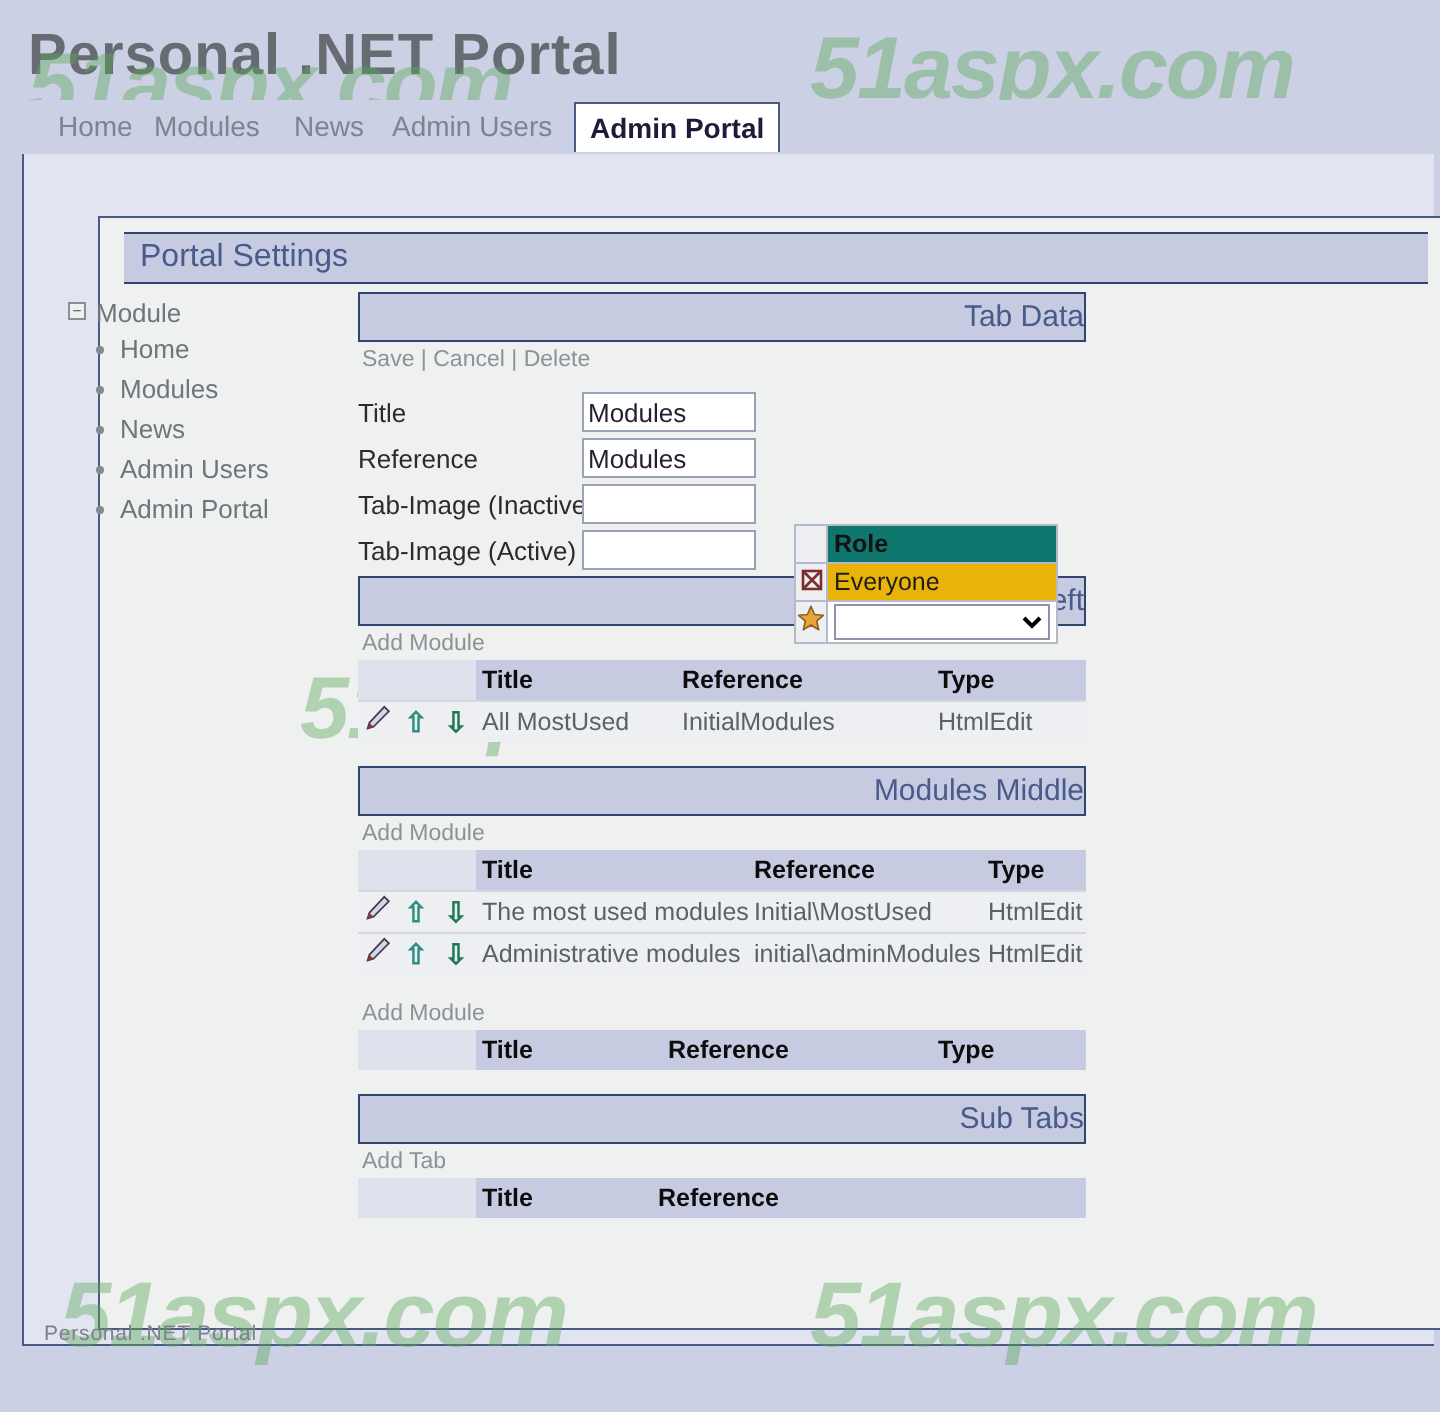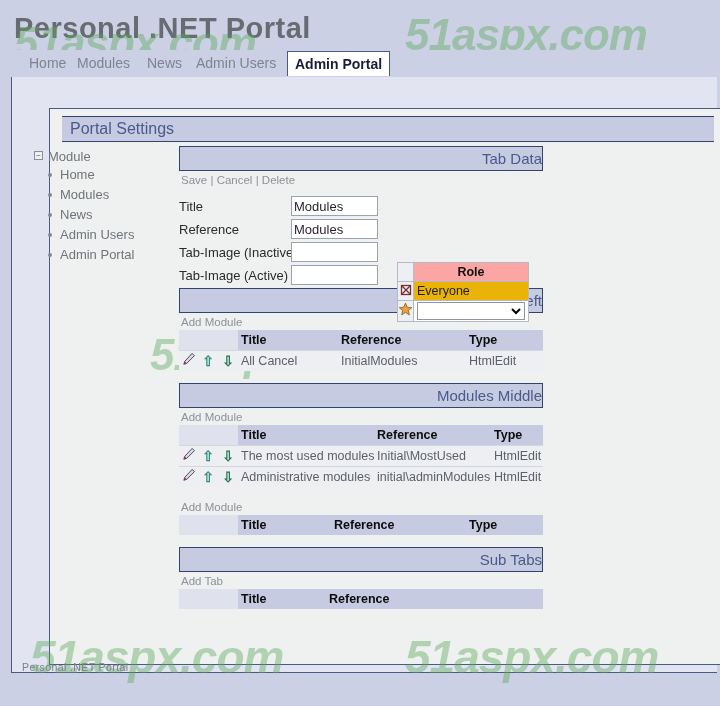--- a/index.html
+++ b/index.html
@@ -250,22 +250,22 @@
     font-size: 12.5px;
     z-index: 9;
   }
   #role-table td, #role-table th {
     border: 1px solid #b5bac6;
     padding: 1px 3px;
     height: 19px;
     box-sizing: border-box;
   }
   #role-table th {
-    background: #fca5a5;
-    text-align: center;
+    background: #0f766e;
+    text-align: left;
     font-weight: bold;
     color: #111;
     font-size: 12.5px;
   }
   #role-table .icon-cell {
     width: 19px;
     background: #eeeff3;
     text-align: center;
     padding: 0;
   }
@@ -482,21 +482,21 @@
     </tr>
     <tr>
       <td class="c-icon">
         <svg width="14" height="14" viewBox="0 0 16 16">
           <path d="M11.6 1.6 L14.2 4.2 L5.4 13.0 L2.1 14.0 L3.1 10.7 Z" fill="#dcd6e4" stroke="#3a3a58" stroke-width="1"></path>
           <path d="M2.1 14.0 L3.1 10.7 L5.4 13.0 Z" fill="#8c3a2e"></path>
         </svg>
       </td>
       <td class="c-icon"><span class="ico ico-up">⇧</span></td>
       <td class="c-icon"><span class="ico ico-down">⇩</span></td>
-      <td>All Cancel</td>
+      <td>All MostUsed</td>
       <td>InitialModules</td>
       <td>HtmlEdit</td>
     </tr>
   </tbody>
     </table>
 
   <div class="pad-block"></div>
 
   <div class="panel-bar">
     <span>Modules Middle</span>

